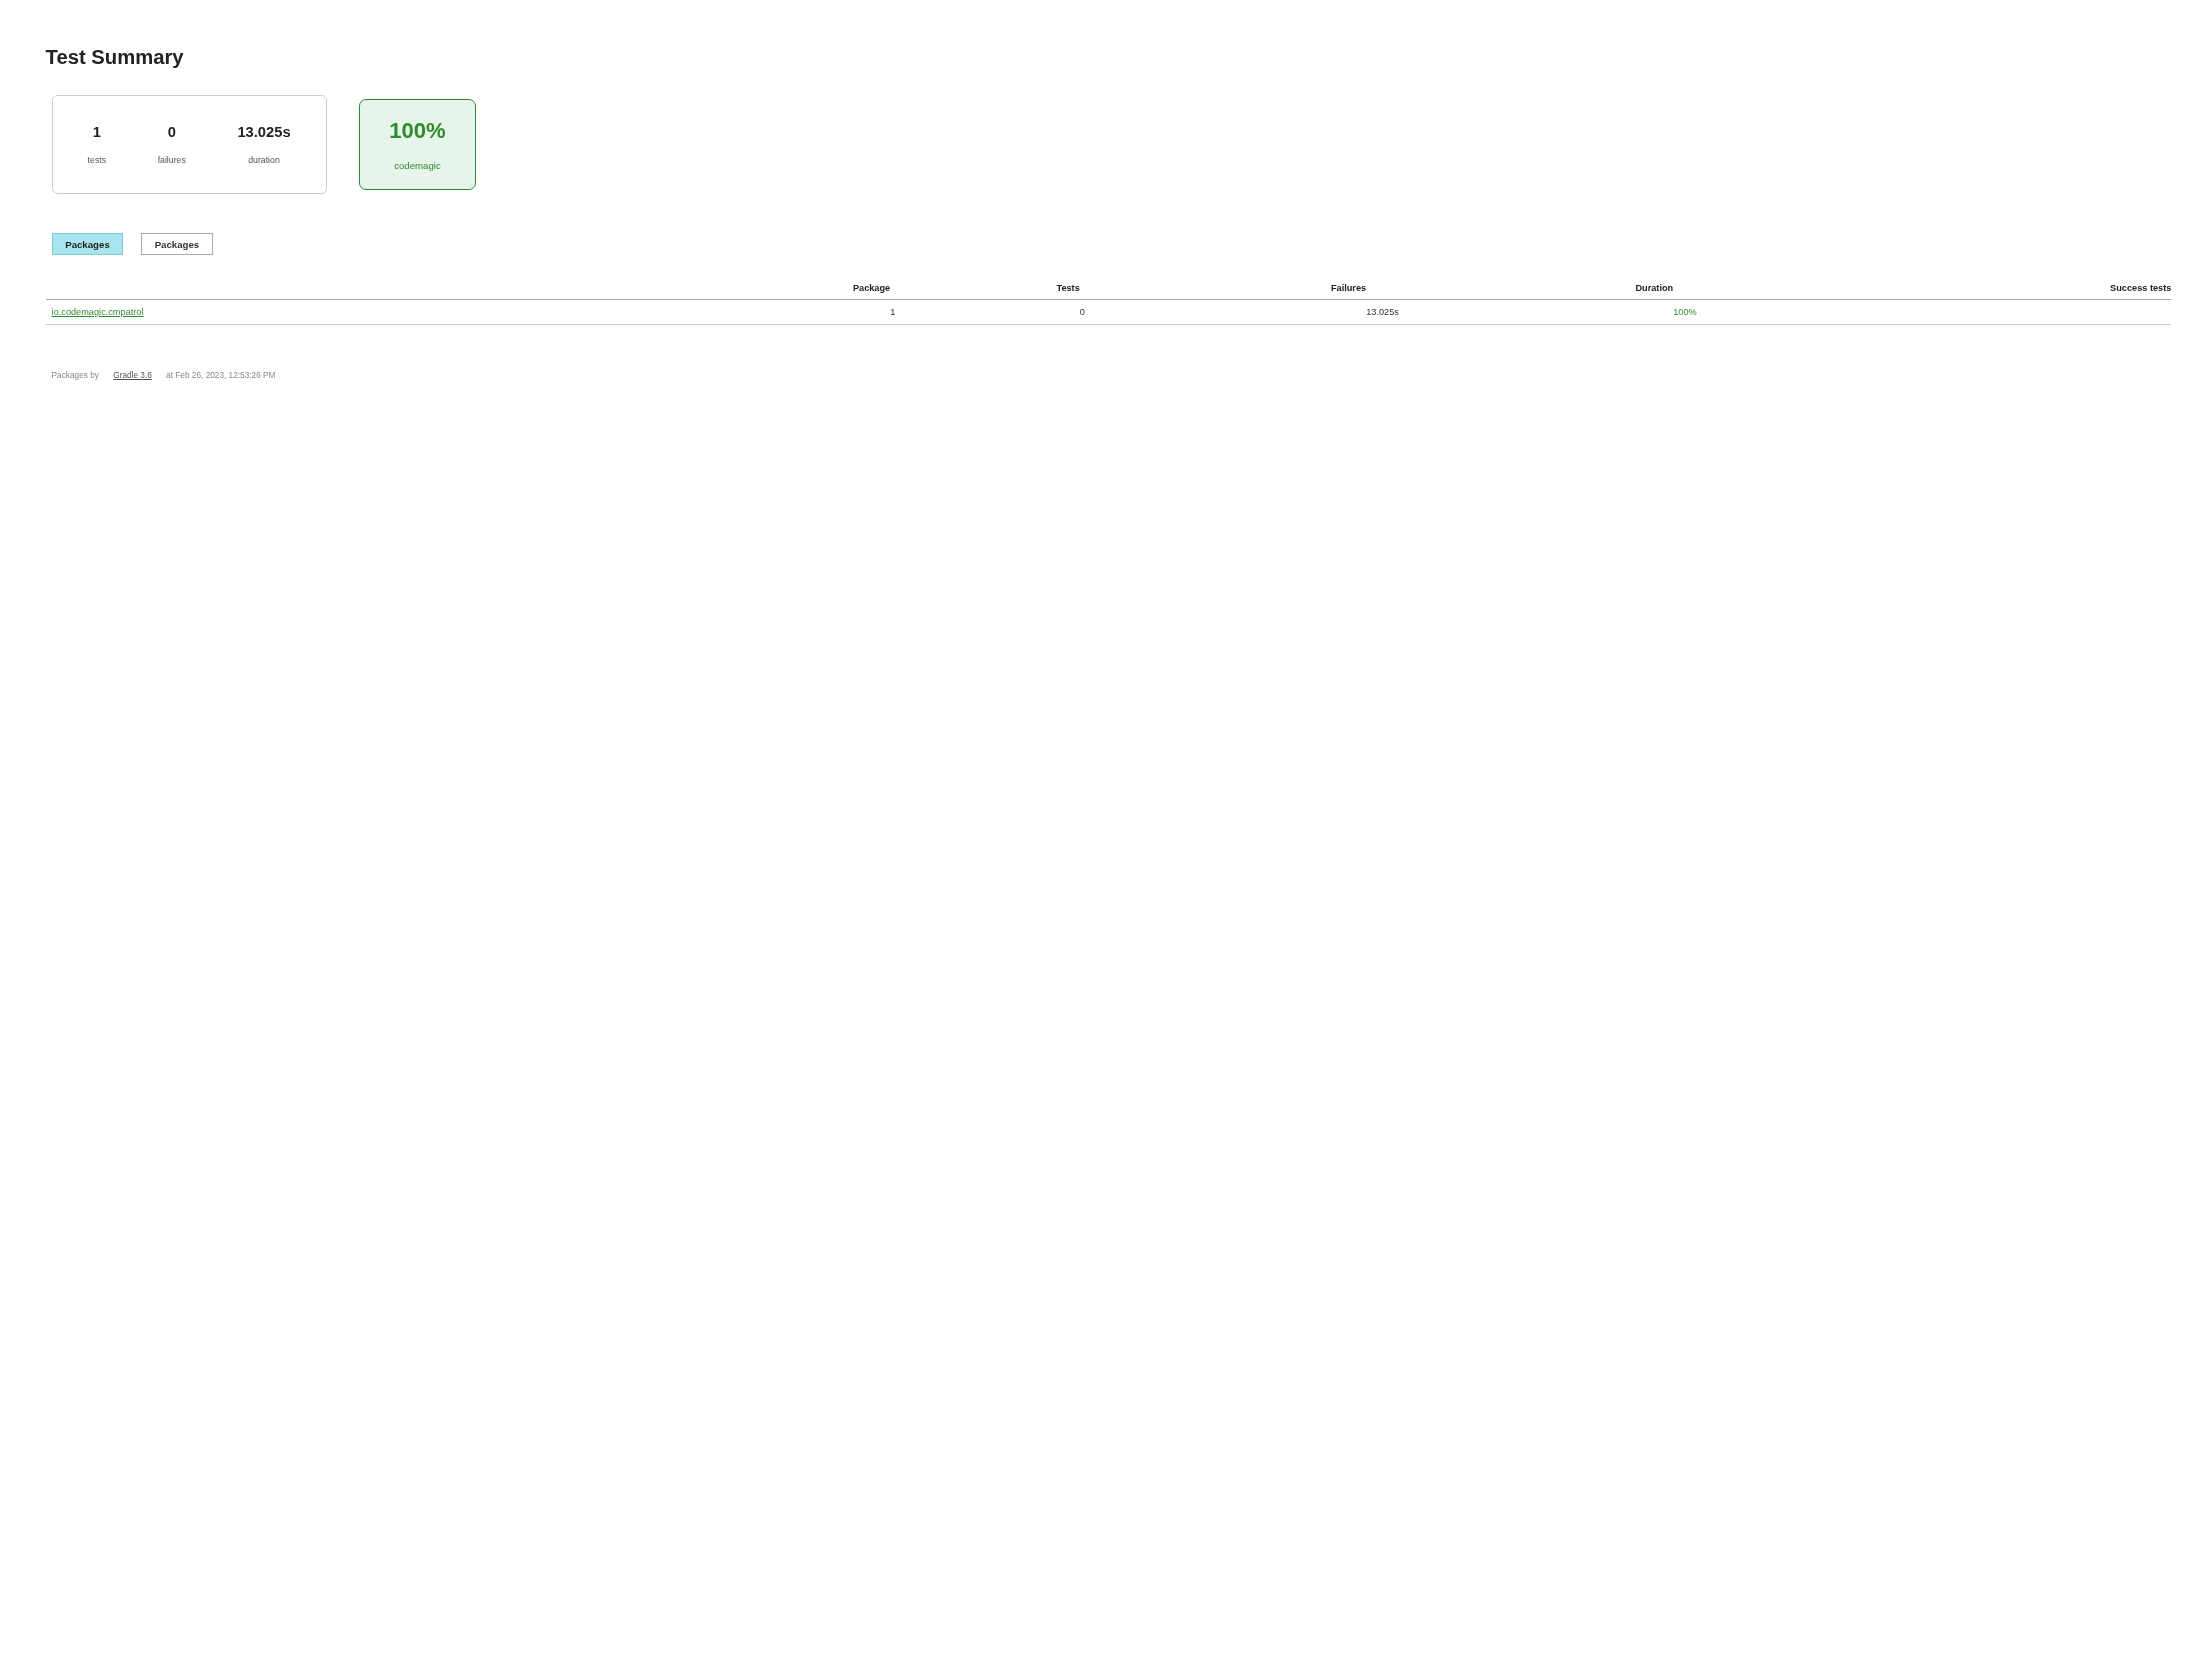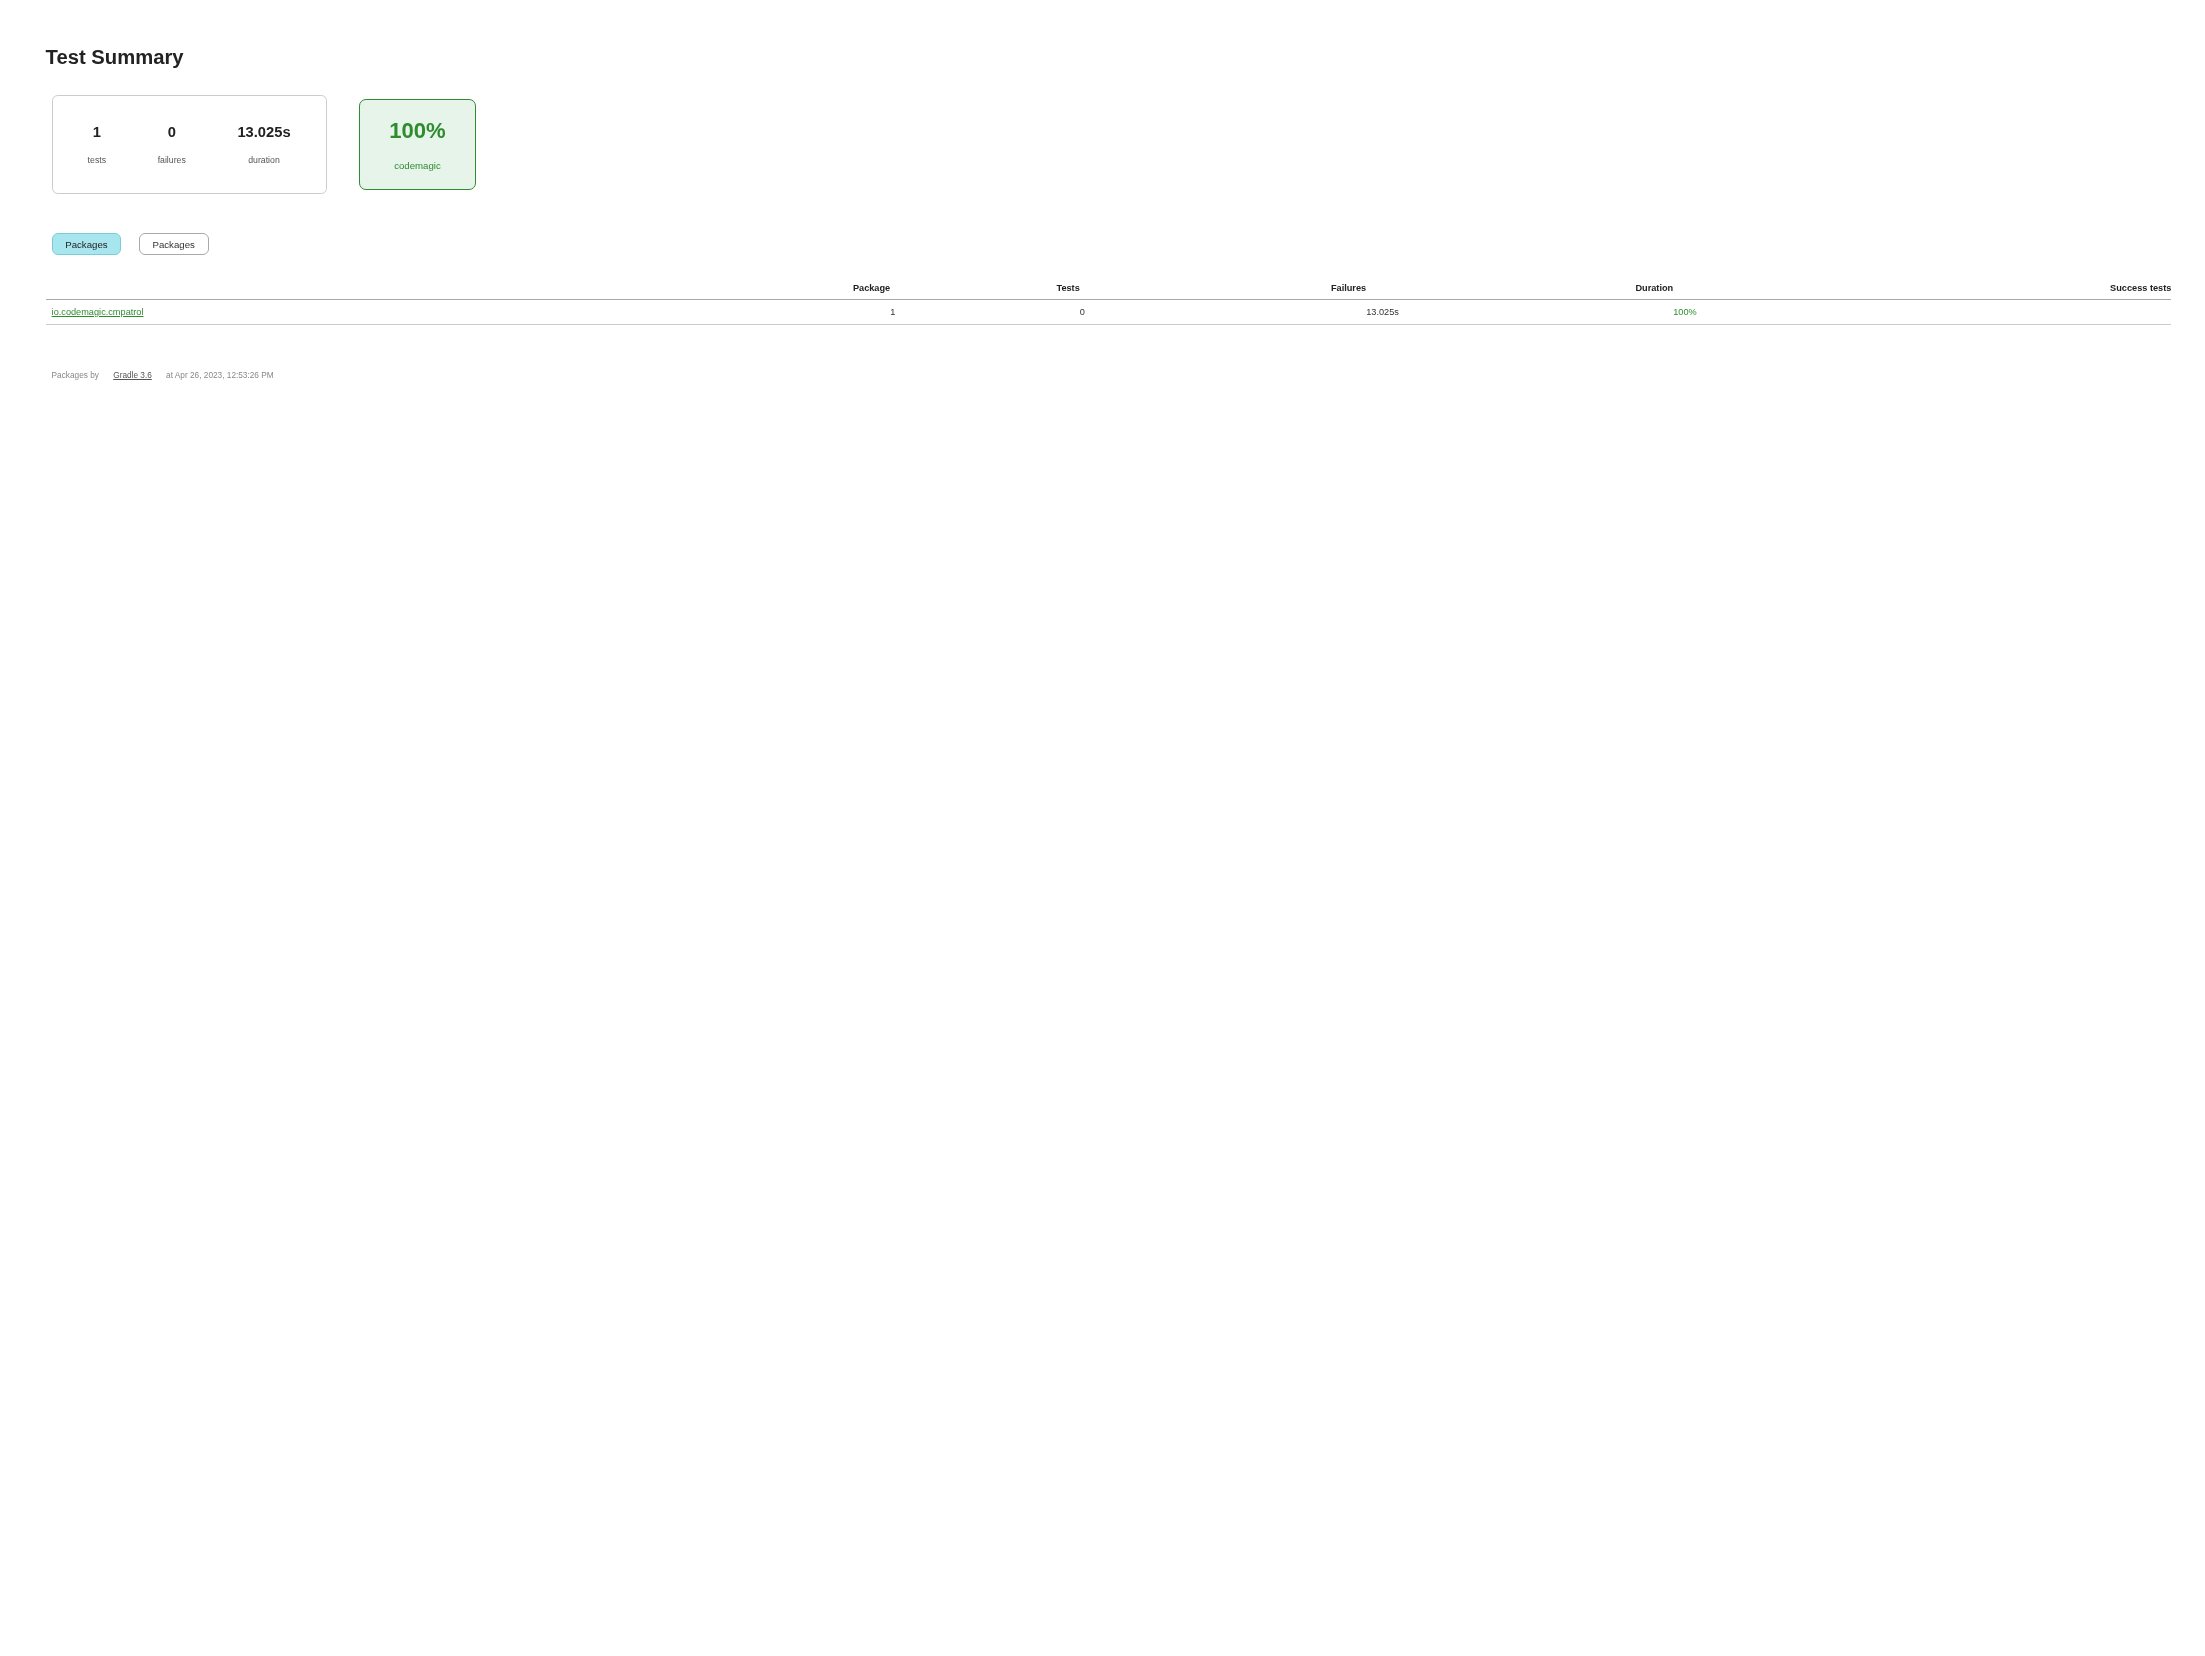--- a/index.html
+++ b/index.html
@@ -83,24 +83,24 @@
     }
 
     .tabs-row {
       display: flex;
       gap: 5.7px;
       margin-bottom: 16px;
     }
 
     .tab-btn {
       padding: 4.6px 12.6px;
-      border-radius: 6px;
+      border-radius: 0;
       border: 0.9px solid #aaaaaa;
       font-size: 1.05rem;
-      font-weight: 400;
+      font-weight: 700;
       cursor: pointer;
       background: #ffffff;
       color: #333333;
     }
 
     .tab-btn.active {
       background: #a8e6ef;
       border-color: #7acdd8;
       color: #222222;
     }
@@ -198,15 +198,15 @@
       </td>
       <td>1</td>
       <td>0</td>
       <td>13.025s</td>
       <td class="success-rate">100%</td>
     </tr>
   </tbody>
 </table>
 
 <div class="footer">
-  <span>Packages by </span><a href="#">Gradle 3.6</a><span> at Apr 26, 2023, 12:53:26 PM</span>
+  <span>Packages by </span><a href="#">Gradle 3.6</a><span> at Feb 26, 2023, 12:53:26 PM</span>
 </div>
 
 
 </body></html>

